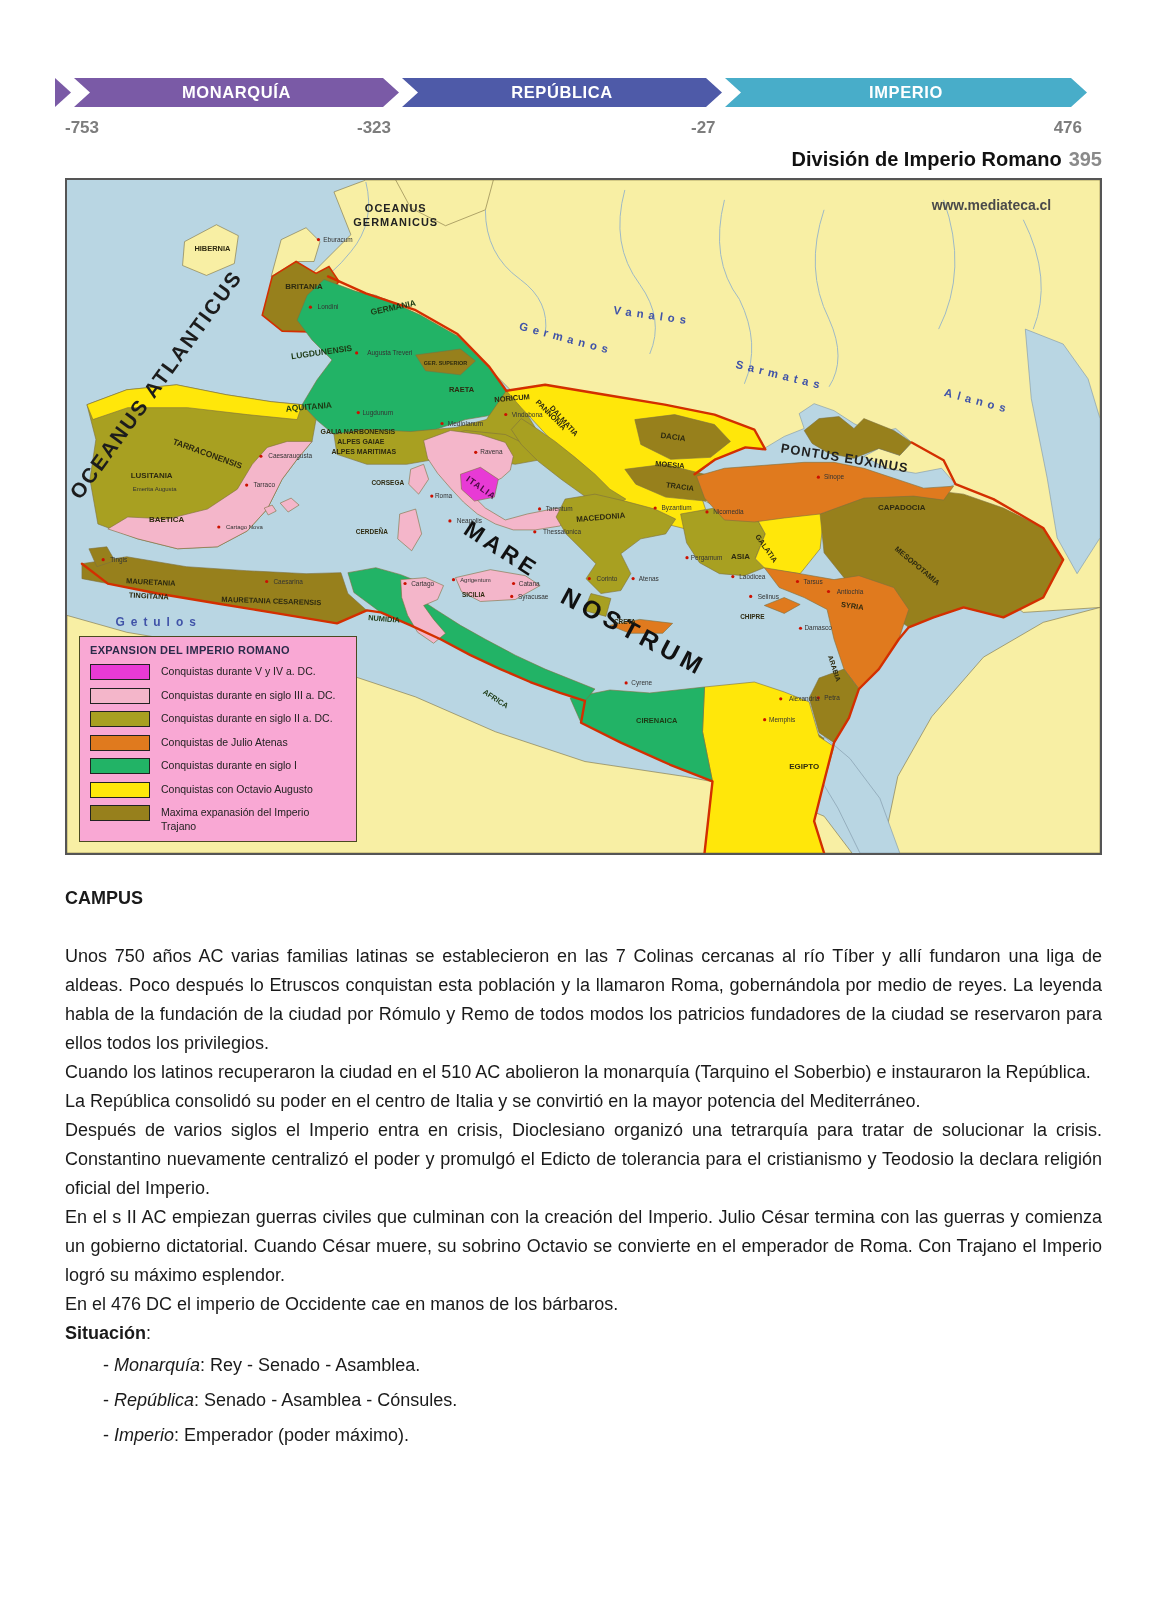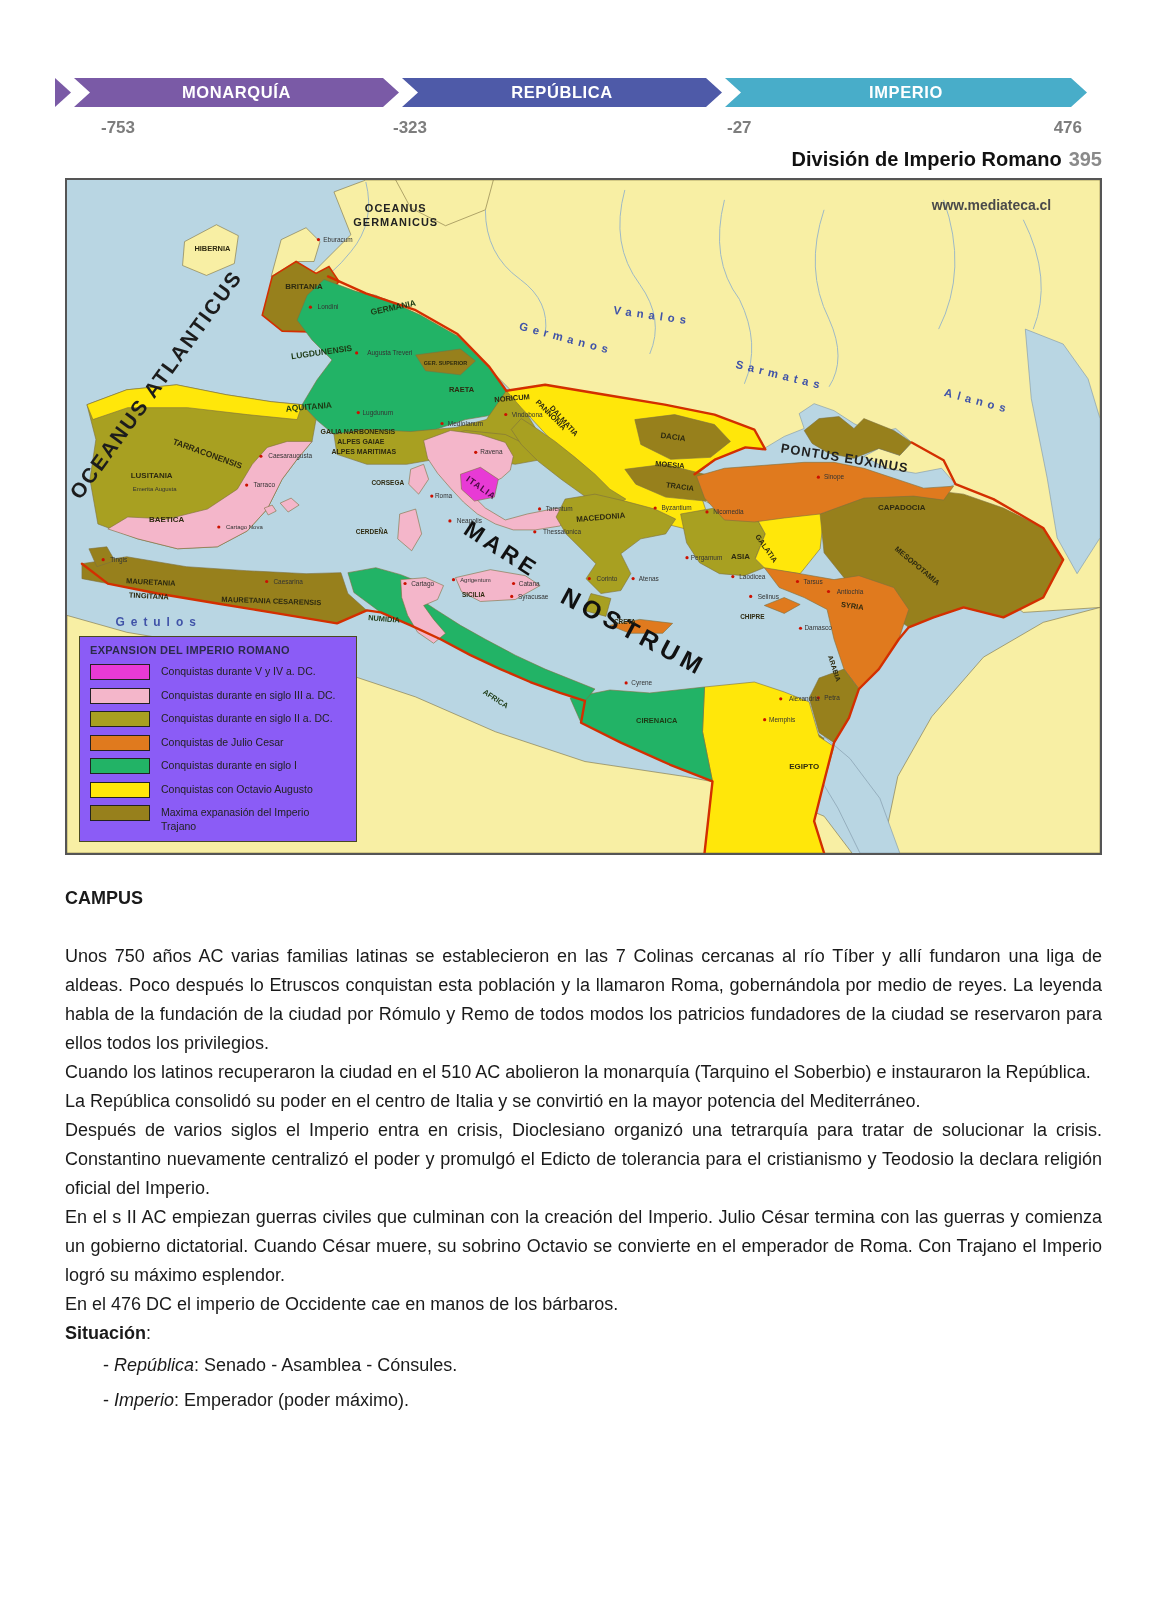--- a/index.html
+++ b/index.html
@@ -5,29 +5,29 @@
   html,body{margin:0;padding:0;background:#ffffff;}
   .page{position:relative;width:1162px;height:1597px;background:#fff;
         font-family:"Liberation Sans",sans-serif;color:#1a1a1a;overflow:hidden;}
   
   .timeline{position:absolute;left:55px;top:78px;width:1032px;height:29px;display:flex;gap:3px;}
   .tl-start{flex:0 0 16px;clip-path:polygon(0 0,100% 50%,0 100%);}
   .tl-seg{height:29px;clip-path:polygon(0 0,calc(100% - 16px) 0,100% 50%,calc(100% - 16px) 100%,0 100%,16px 50%);
           display:flex;align-items:center;justify-content:center;}
   .tl-seg span{color:#fff;font-weight:bold;font-size:16.5px;letter-spacing:.6px;}
   .seg1{flex:0 0 325px;} .seg2{flex:0 0 320px;} .seg3{flex:0 0 362px;}
-  .tl-date{position:absolute;top:118px;font-weight:bold;font-size:17px;color:#7d7d7d;margin-left:36px;}
+  .tl-date{position:absolute;top:118px;font-weight:bold;font-size:17px;color:#7d7d7d;}
   .d1{left:65px;} .d2{left:357px;} .d3{left:691px;} .d4{right:80px;}
   .division{position:absolute;top:148px;right:60px;font-size:20px;font-weight:bold;color:#111;}
   .division .year{color:#8a8a8a;margin-left:7px;}
   
   .map{position:absolute;left:65px;top:178px;width:1037px;height:677px;border:2px solid #555;
        box-sizing:border-box;background:#b9d6e3;}
   .map svg{position:absolute;left:0;top:0;width:100%;height:100%;}
-  .legend{position:absolute;left:12px;top:456px;width:278px;height:206px;background:#8b5cf6;
+  .legend{position:absolute;left:12px;top:456px;width:278px;height:206px;background:#f9a8d4;
           border:1.5px solid #4a4a20;box-sizing:border-box;padding:7px 10px 4px 10px;}
   .leg-title{font-size:11px;font-weight:bold;color:#2b2b4a;letter-spacing:.3px;margin-bottom:8px;}
   .leg-row{display:flex;margin-bottom:7.5px;}
   .leg-swatch{flex:0 0 58px;height:14px;border:1px solid #222;margin-right:11px;}
   .leg-label{font-size:10.5px;color:#222;line-height:1.35;}
   
   .content{position:absolute;left:65px;top:884px;width:1037px;font-size:18px;line-height:29px;}
   .h-campus{font-weight:bold;margin-bottom:29px;}
   .h-sit{font-weight:bold;}
   .content p{margin:0;text-align:justify;}
@@ -274,21 +274,21 @@
           <div class="leg-row">
             <span class="leg-swatch" style="background-color: rgb(244, 182, 202);"></span>
             <span class="leg-label">Conquistas durante en siglo III a. DC.</span>
           </div>
           <div class="leg-row">
             <span class="leg-swatch" style="background-color: rgb(168, 160, 33);"></span>
             <span class="leg-label">Conquistas durante en siglo II a. DC.</span>
           </div>
           <div class="leg-row">
             <span class="leg-swatch" style="background-color: rgb(224, 122, 30);"></span>
-            <span class="leg-label">Conquistas de Julio Cesar</span>
+            <span class="leg-label">Conquistas de Julio Atenas</span>
           </div>
           <div class="leg-row">
             <span class="leg-swatch" style="background-color: rgb(34, 179, 102);"></span>
             <span class="leg-label">Conquistas durante en siglo I</span>
           </div>
           <div class="leg-row">
             <span class="leg-swatch" style="background-color: rgb(255, 231, 10);"></span>
             <span class="leg-label">Conquistas con Octavio Augusto</span>
           </div>
           <div class="leg-row">
@@ -304,18 +304,19 @@
     <div id="paragraphs">
         <p>Unos 750 años AC varias familias latinas se establecieron en las 7 Colinas cercanas al río Tíber y allí fundaron una liga de aldeas. Poco después lo Etruscos conquistan esta población y la llamaron Roma, gobernándola por medio de reyes. La leyenda habla de la fundación de la ciudad por Rómulo y Remo de todos modos los patricios fundadores de la ciudad se reservaron para ellos todos los privilegios.</p>
         <p>Cuando los latinos recuperaron la ciudad en el 510 AC abolieron la monarquía (Tarquino el Soberbio) e instauraron la República.</p>
         <p>La República consolidó su poder en el centro de Italia y se convirtió en la mayor potencia del Mediterráneo.</p>
         <p>Después de varios siglos el Imperio entra en crisis, Dioclesiano organizó una tetrarquía para tratar de solucionar la crisis. Constantino nuevamente centralizó el poder y promulgó el Edicto de tolerancia para el cristianismo y Teodosio la declara religión oficial del Imperio.</p>
         <p>En el s II AC empiezan guerras civiles que culminan con la creación del Imperio. Julio César termina con las guerras y comienza un gobierno dictatorial. Cuando César muere, su sobrino Octavio se convierte en el emperador de Roma. Con Trajano el Imperio logró su máximo esplendor.</p>
         <p>En el 476 DC el imperio de Occidente cae en manos de los bárbaros.</p>
       </div>
     <div><span class="h-pol">Situación</span><span>:</span></div>
     <div id="politics">
+        <div class="pol-item"><span>- </span><em>Monarquía</em><span>: Rey - Senado - Asamblea.</span></div>
         <div class="pol-item"><span>- </span><em>República</em><span>: Senado - Asamblea - Cónsules.</span></div>
         <div class="pol-item"><span>- </span><em>Imperio</em><span>: Emperador (poder máximo).</span></div>
       </div>
   </div>
 
 </div>
 
 </body></html>

